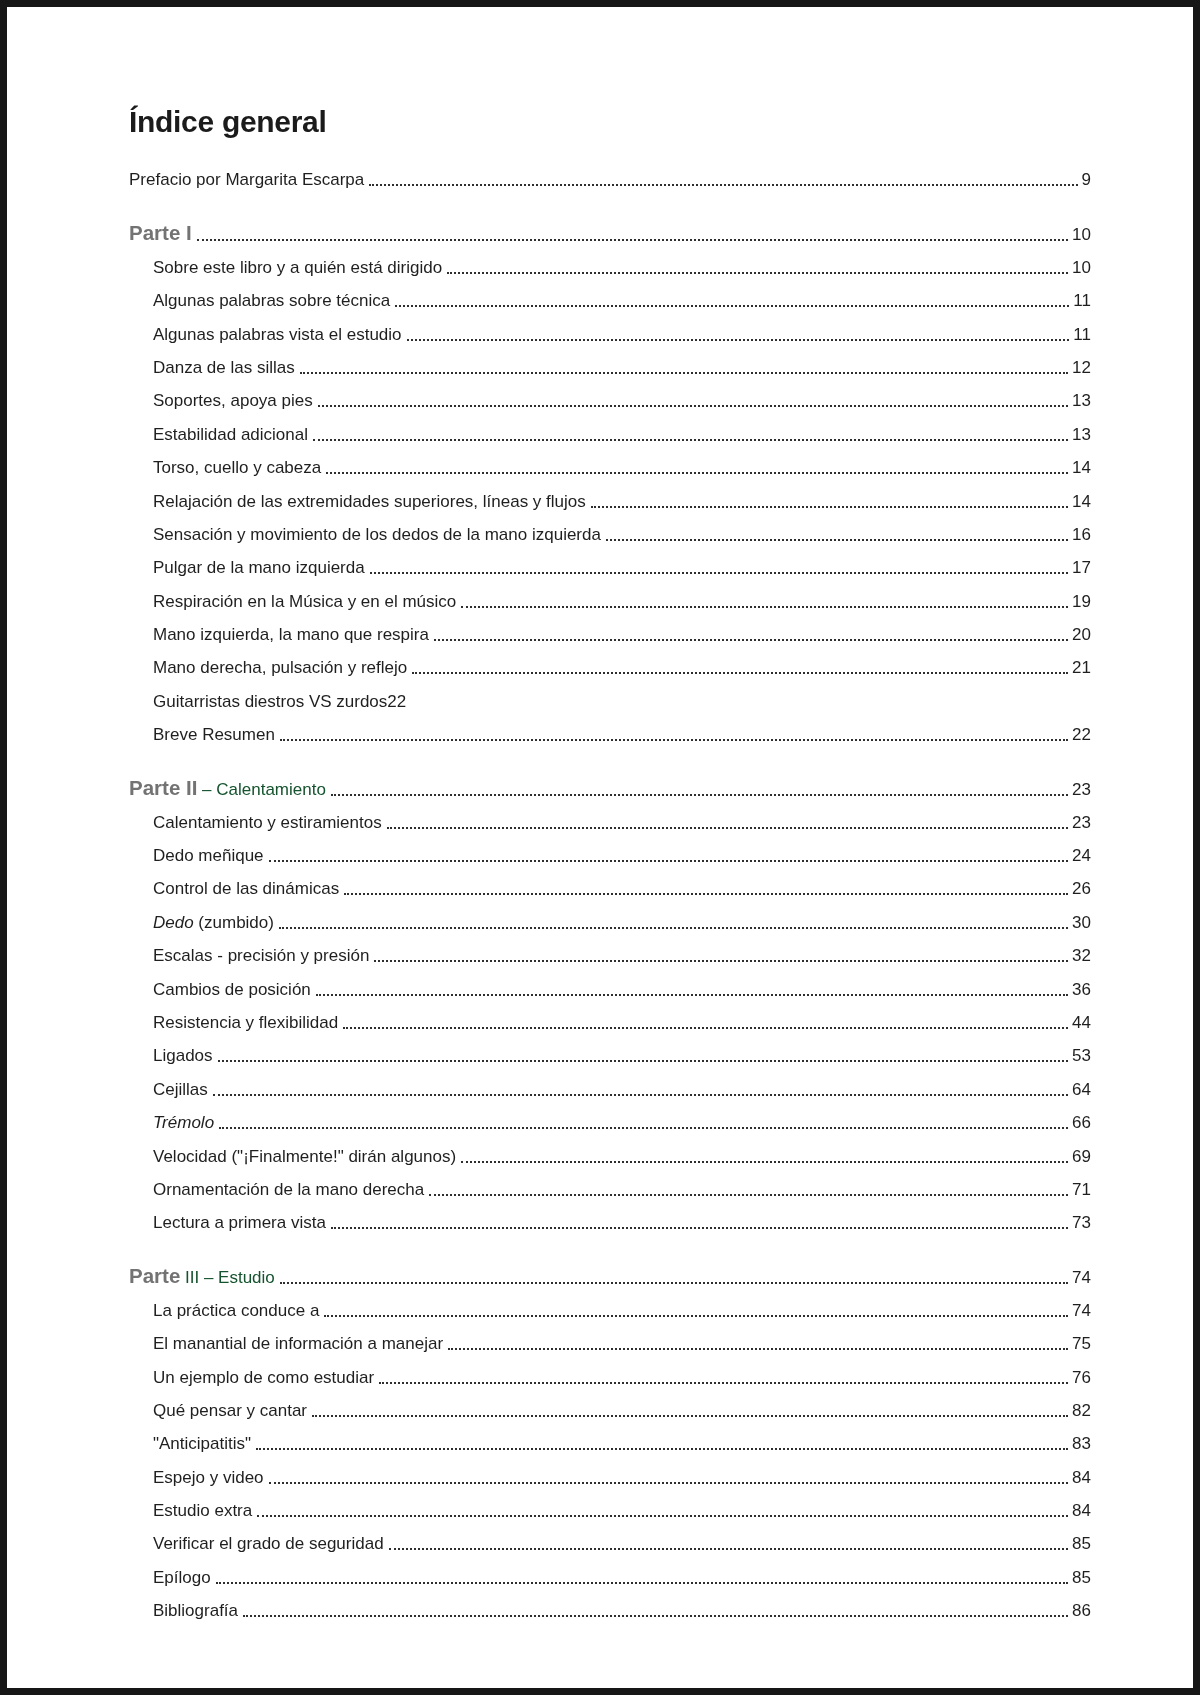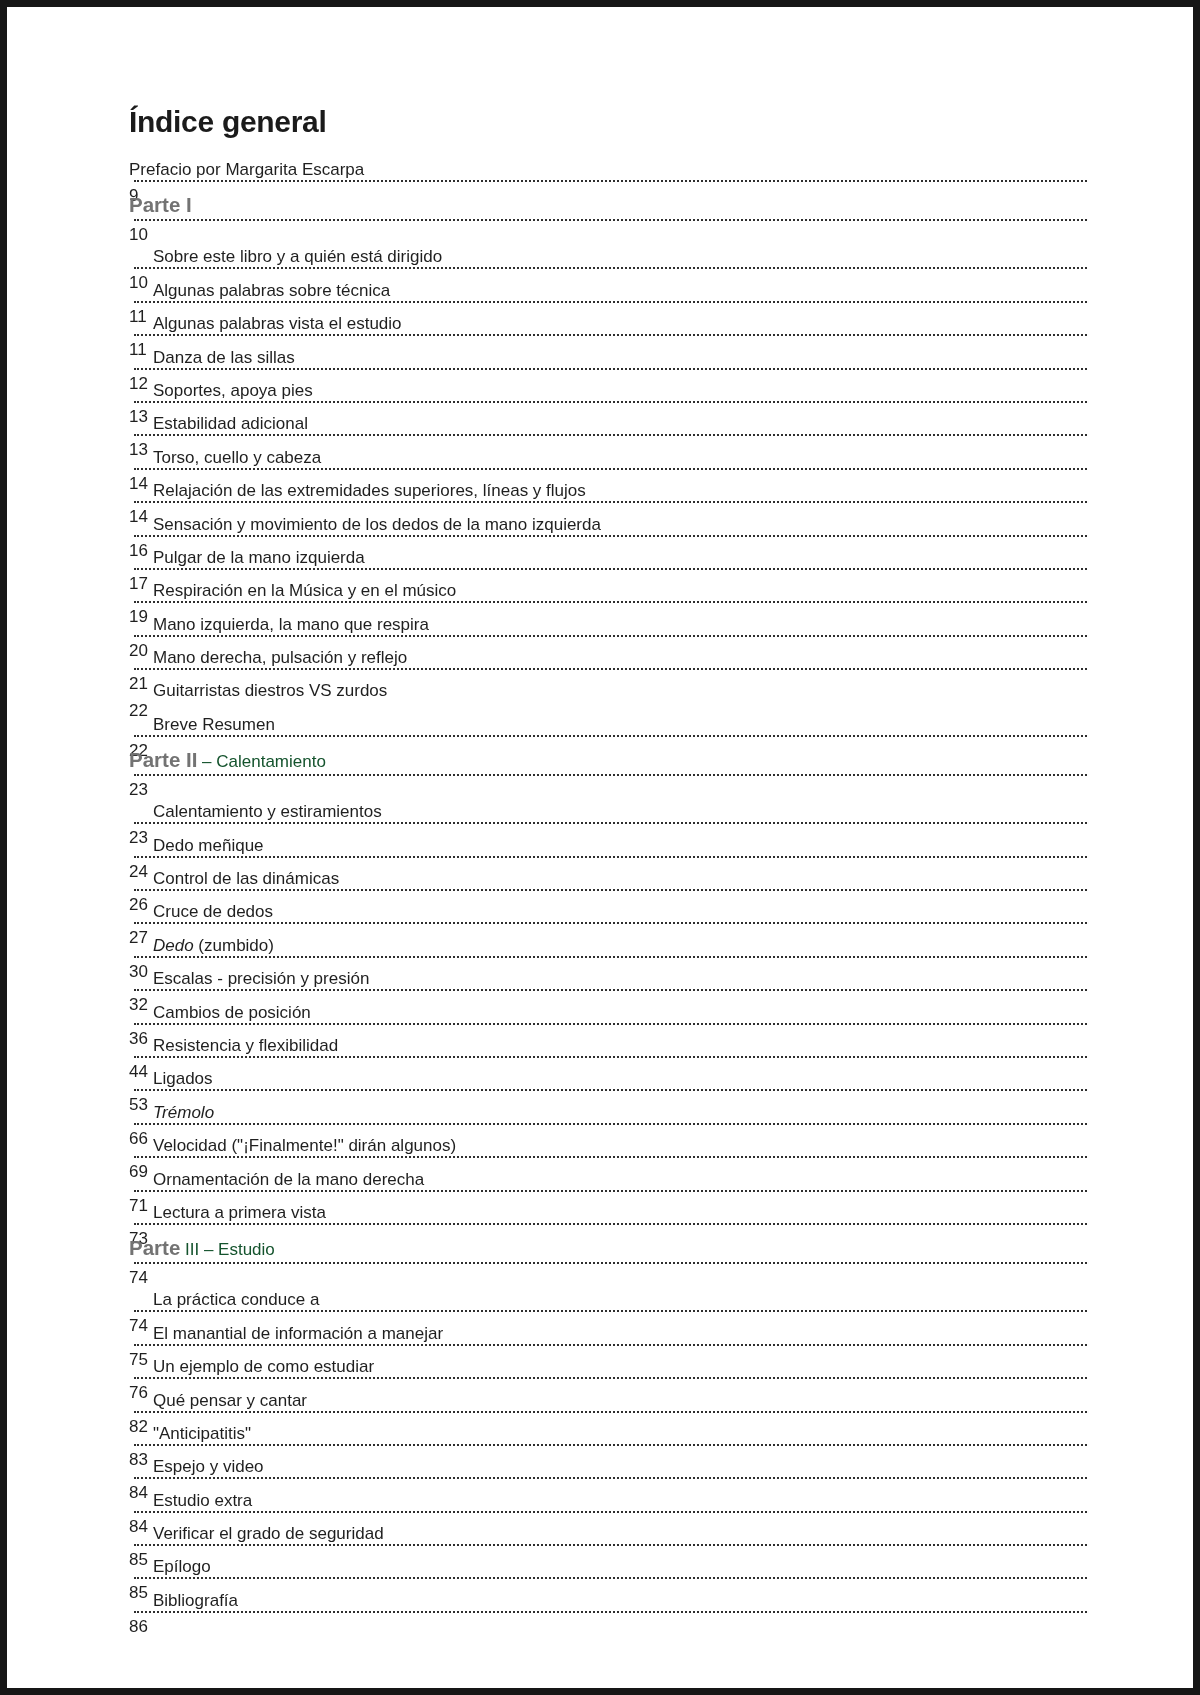--- a/index.html
+++ b/index.html
@@ -24,22 +24,22 @@
   h1.doc-title{
     margin:104px 0 20px 0;
     font-size:30px;
     line-height:36px;
     font-weight:700;
     letter-spacing:-0.3px;
     color:#1b1b1b;
   }
   .row{
     display:flex;
+    align-items:flex-end;
     width:100%;
-    flex-direction:column;
   }
   .row-item,.row-top{
     height:30.4px;
     padding-bottom:3px;
     font-size:17px;
   }
   .row-item .lbl{padding-left:24px;}
   .row-part{
     height:52px;
     padding-bottom:2px;
@@ -179,25 +179,20 @@
         <span class="lbl"><span>Dedo meñique</span></span>
         <span class="dots"></span>
         <span class="pg">24</span>
       </div>
       <div class="row row-item">
         <span class="lbl"><span>Control de las dinámicas</span></span>
         <span class="dots"></span>
         <span class="pg">26</span>
       </div>
       <div class="row row-item">
-        <span class="lbl"><span>Cruce de dedos</span></span>
-        <span class="dots"></span>
-        <span class="pg">27</span>
-      </div>
-      <div class="row row-item">
         <span class="lbl"><i>Dedo</i><span> (zumbido)</span></span>
         <span class="dots"></span>
         <span class="pg">30</span>
       </div>
       <div class="row row-item">
         <span class="lbl"><span>Escalas - precisión y presión</span></span>
         <span class="dots"></span>
         <span class="pg">32</span>
       </div>
       <div class="row row-item">
@@ -207,20 +202,25 @@
       </div>
       <div class="row row-item">
         <span class="lbl"><span>Resistencia y flexibilidad</span></span>
         <span class="dots"></span>
         <span class="pg">44</span>
       </div>
       <div class="row row-item">
         <span class="lbl"><span>Ligados</span></span>
         <span class="dots"></span>
         <span class="pg">53</span>
+      </div>
+      <div class="row row-item">
+        <span class="lbl"><span>Cejillas</span></span>
+        <span class="dots"></span>
+        <span class="pg">64</span>
       </div>
       <div class="row row-item">
         <span class="lbl"><i>Trémolo</i></span>
         <span class="dots"></span>
         <span class="pg">66</span>
       </div>
       <div class="row row-item">
         <span class="lbl"><span>Velocidad ("¡Finalmente!" dirán algunos)</span></span>
         <span class="dots"></span>
         <span class="pg">69</span>

